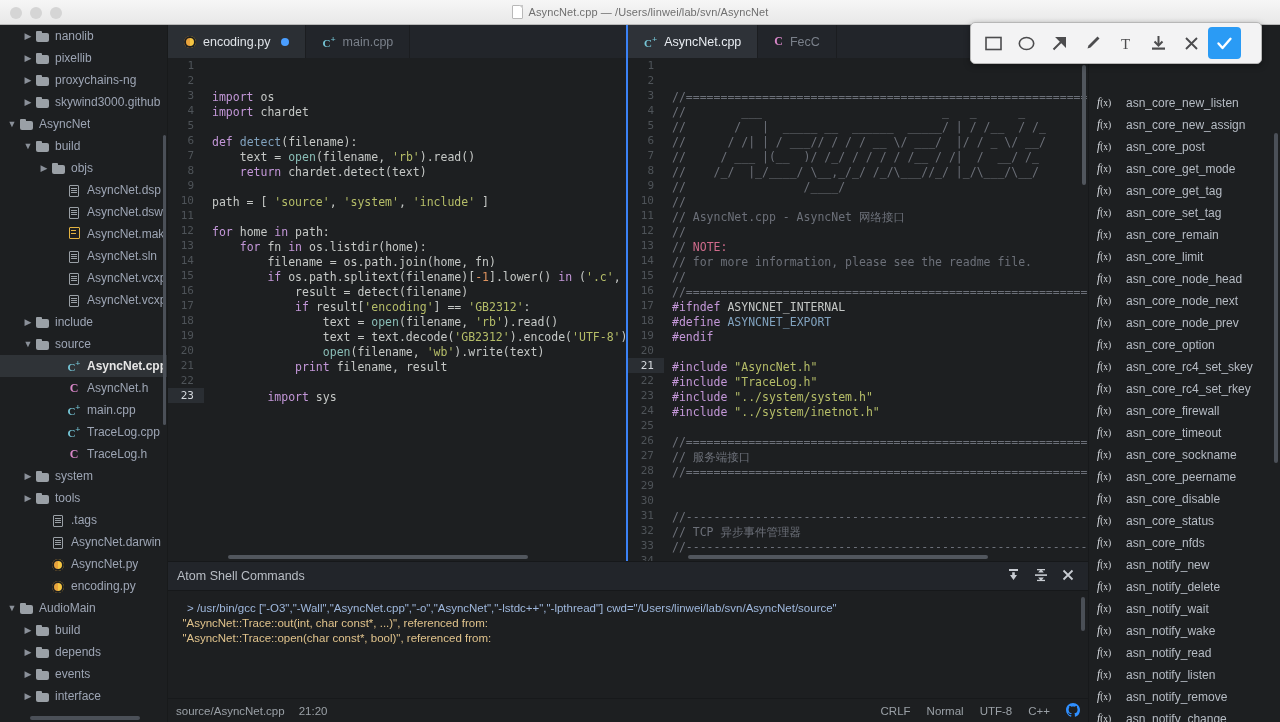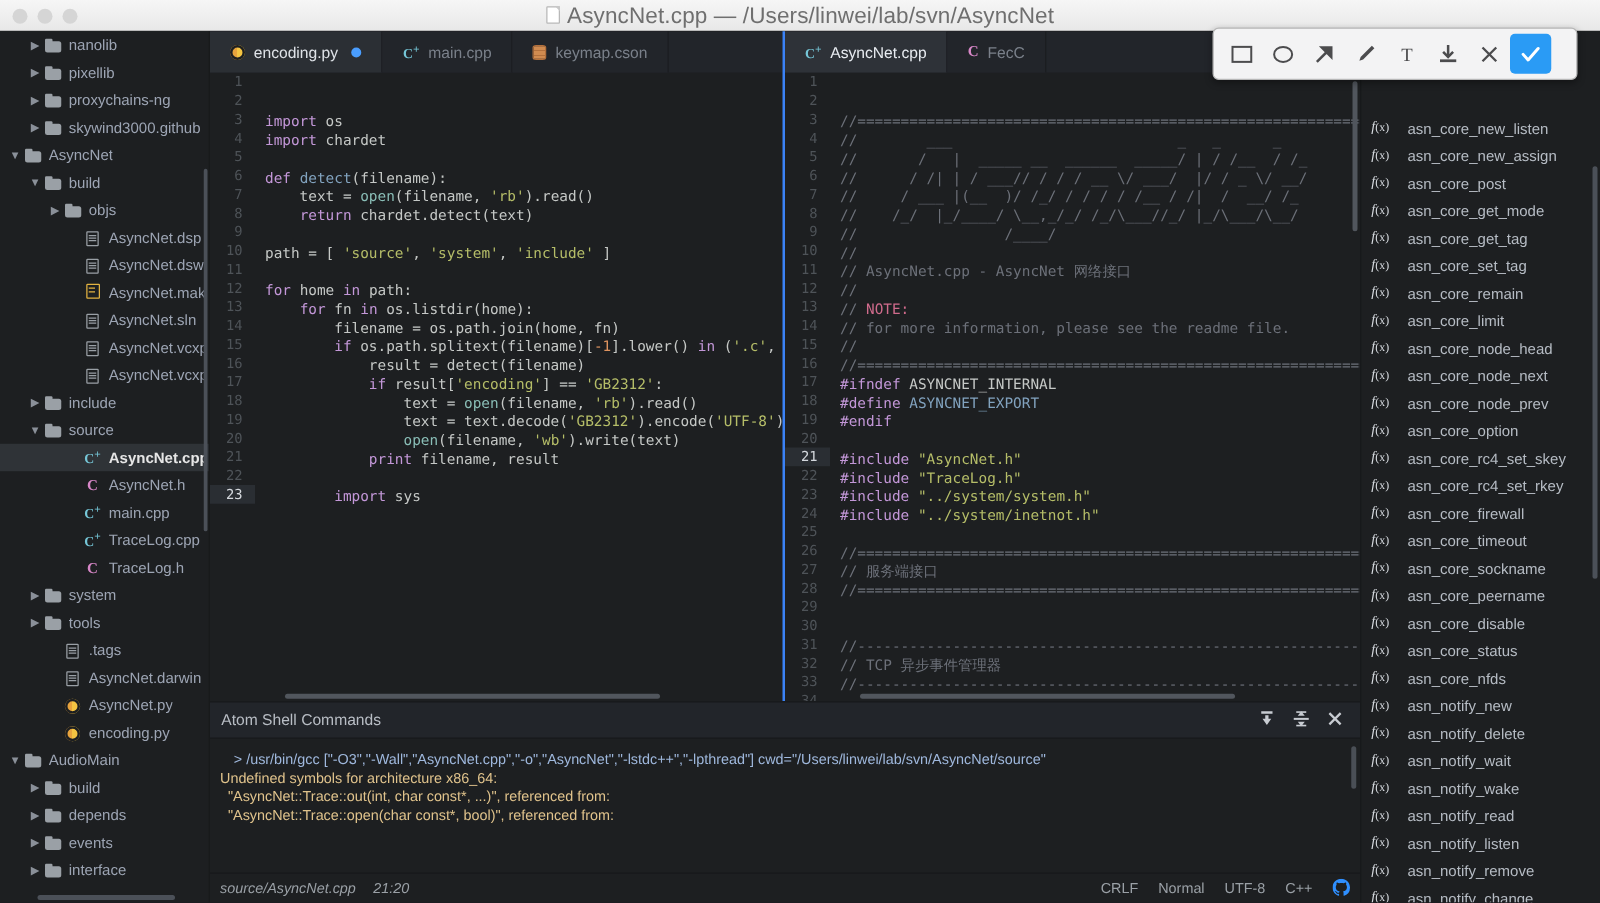--- a/index.html
+++ b/index.html
@@ -24,21 +24,21 @@
   .title-doc-icon { width: 11px; height: 14px; position: relative; }
   .title-doc-icon:before {
     content: ""; position: absolute; inset: 0;
     background: #fff; border: 1px solid #b8b8b8; border-radius: 1px;
   }
   .title-doc-icon:after {
     content: ""; position: absolute; right: 0; top: 0;
     border-width: 0 4px 4px 0; border-style: solid;
     border-color: transparent #c8c8c8 transparent transparent;
   }
-  .title-text { font-size: 18px; color: #6f6f6f; letter-spacing: .1px; white-space: nowrap; }
+  .title-text { font-size: 11px; color: #6f6f6f; letter-spacing: .1px; white-space: nowrap; }
 
   
   .body { position: absolute; top: 25px; left: 0; width: 1280px; height: 697px; background:#1d1f21; }
 
   
   .treeview {
     position: absolute; left: 0; top: 0; width: 168px; height: 697px;
     background: #1d1f21; overflow: hidden; border-right: 1px solid #181a1b;
   }
   .tree-row {
@@ -169,21 +169,21 @@
   .panel-line.cmd { color:#9fb8dd;margin-left:11px; }
   .panel-scroll { position:absolute; right:3px; top:6px; width:4px; height:34px; background:#4a4f56; border-radius:2px; }
 
   
   .statusbar {
     position:absolute; left:0; top:673px; width:920px; height:24px;
     background:#1d1f21; border-top:1px solid #17191b;
     display:flex; align-items:center; padding:0 8px;
     font-size:11.5px; color:#9aa0a6;
   }
-  .sb-left { display:flex; gap:14px;font-style:italic; }
+  .sb-left { display:flex; gap:14px; }
   .sb-right { margin-left:auto; display:flex; align-items:center; gap:16px; }
   .sb-item { cursor:default; }
   .octo { color:#4a9eff; font-size:13px; line-height:1; }
 
   
   .symbols {
     position:absolute; left:1088px; top:0; width:192px; height:697px;
     background:#1d1f21; overflow:hidden; border-left:1px solid #17191b;
   }
   .sym-row {
@@ -431,24 +431,20 @@
         <div class="pane pane-left">
           <div class="tabbar" id="tabbar-left">
               <div class="tab active">
                 <span class="py-ico"></span>
                 <span>encoding.py</span>
                 <span class="modified"></span>
               </div>
               <div class="tab">
                 <span class="cpp-ico">C<sup>+</sup></span>
                 <span>main.cpp</span>
-              </div>
-              <div class="tab">
-                <span class="db-ico"></span>
-                <span>keymap.cson</span>
               </div>
             </div>
           <div class="codewrap">
             <div class="code" id="code-left"><div class="row"><span class="ln">1</span><span class="src"><span class="kw">import</span><span class="plain"> os</span></span></div><div class="row"><span class="ln">2</span><span class="src"><span class="kw">import</span><span class="plain"> chardet</span></span></div><div class="row"><span class="ln">3</span><span class="src"></span></div><div class="row"><span class="ln">4</span><span class="src"><span class="kw">def</span><span class="plain"> </span><span class="fn">detect</span><span class="plain">(filename):</span></span></div><div class="row"><span class="ln">5</span><span class="src"><span class="plain">    text = </span><span class="bi">open</span><span class="plain">(filename, </span><span class="str">'rb'</span><span class="plain">).read()</span></span></div><div class="row"><span class="ln">6</span><span class="src"><span class="plain">    </span><span class="kw">return</span><span class="plain"> chardet.detect(text)</span></span></div><div class="row"><span class="ln">7</span><span class="src"></span></div><div class="row"><span class="ln">8</span><span class="src"><span class="plain">path = [ </span><span class="str">'source'</span><span class="plain">, </span><span class="str">'system'</span><span class="plain">, </span><span class="str">'include'</span><span class="plain"> ]</span></span></div><div class="row"><span class="ln">9</span><span class="src"></span></div><div class="row"><span class="ln">10</span><span class="src"><span class="kw">for</span><span class="plain"> home </span><span class="kw">in</span><span class="plain"> path:</span></span></div><div class="row"><span class="ln">11</span><span class="src"><span class="plain">    </span><span class="kw">for</span><span class="plain"> fn </span><span class="kw">in</span><span class="plain"> os.listdir(home):</span></span></div><div class="row"><span class="ln">12</span><span class="src"><span class="plain">        filename = os.path.join(home, fn)</span></span></div><div class="row"><span class="ln">13</span><span class="src"><span class="plain">        </span><span class="kw">if</span><span class="plain"> os.path.splitext(filename)[</span><span class="num">-1</span><span class="plain">].lower() </span><span class="kw">in</span><span class="plain"> (</span><span class="str">'.c'</span><span class="plain">, </span></span></div><div class="row"><span class="ln">14</span><span class="src"><span class="plain">            result = detect(filename)</span></span></div><div class="row"><span class="ln">15</span><span class="src"><span class="plain">            </span><span class="kw">if</span><span class="plain"> result[</span><span class="str">'encoding'</span><span class="plain">] == </span><span class="str">'GB2312'</span><span class="plain">:</span></span></div><div class="row"><span class="ln">16</span><span class="src"><span class="plain">                text = </span><span class="bi">open</span><span class="plain">(filename, </span><span class="str">'rb'</span><span class="plain">).read()</span></span></div><div class="row"><span class="ln">17</span><span class="src"><span class="plain">                text = text.decode(</span><span class="str">'GB2312'</span><span class="plain">).encode(</span><span class="str">'UTF-8'</span><span class="plain">)</span></span></div><div class="row"><span class="ln">18</span><span class="src"><span class="plain">                </span><span class="bi">open</span><span class="plain">(filename, </span><span class="str">'wb'</span><span class="plain">).write(text)</span></span></div><div class="row"><span class="ln">19</span><span class="src"><span class="plain">            </span><span class="kw">print</span><span class="plain"> filename, result</span></span></div><div class="row"><span class="ln">20</span><span class="src"></span></div><div class="row"><span class="ln">21</span><span class="src"><span class="plain">        </span><span class="kw">import</span><span class="plain"> sys</span></span></div><div class="row"><span class="ln">22</span><span class="src"></span></div><div class="row cur"><span class="ln">23</span><span class="src"></span></div></div>
           </div>
           <div class="pane-scroll-h"></div>
         </div>
 
         <div class="pane pane-right">
           <div class="tabbar" id="tabbar-right">
@@ -491,21 +487,20 @@
             <span class="pa">
               <svg width="12" height="12" viewBox="0 0 12 12">
                   <path d="M1.5 1.5 L10.5 10.5 M10.5 1.5 L1.5 10.5" stroke="#c8ccd2" stroke-width="1.8"></path>
                 </svg>
             </span>
           </span>
         </div>
         <div class="panel-body">
           <div id="panel-lines">
               <div class="panel-line cmd">&gt; /usr/bin/gcc ["-O3","-Wall","AsyncNet.cpp","-o","AsyncNet","-lstdc++","-lpthread"] cwd="/Users/linwei/lab/svn/AsyncNet/source"</div>
-              <div class="panel-line">Undefined symbols for architecture x86_64:</div>
               <div class="panel-line">  "AsyncNet::Trace::out(int, char const*, ...)", referenced from:</div>
               <div class="panel-line">  "AsyncNet::Trace::open(char const*, bool)", referenced from:</div>
             </div>
           <div class="panel-scroll"></div>
         </div>
       </div>
 
       <div class="statusbar">
         <span class="sb-left">
           <span class="sb-item">source/AsyncNet.cpp</span>

